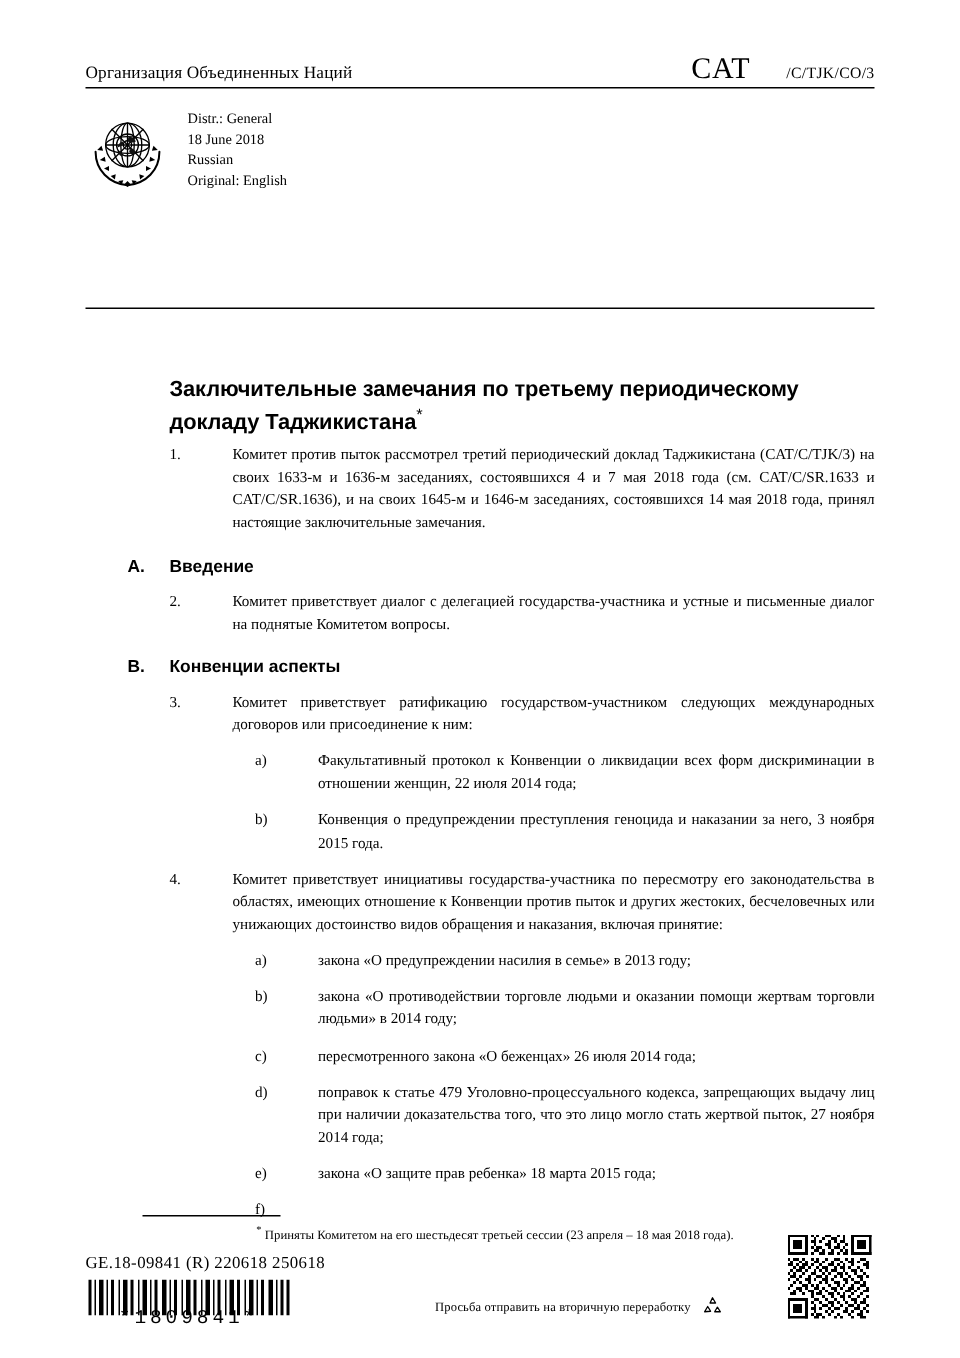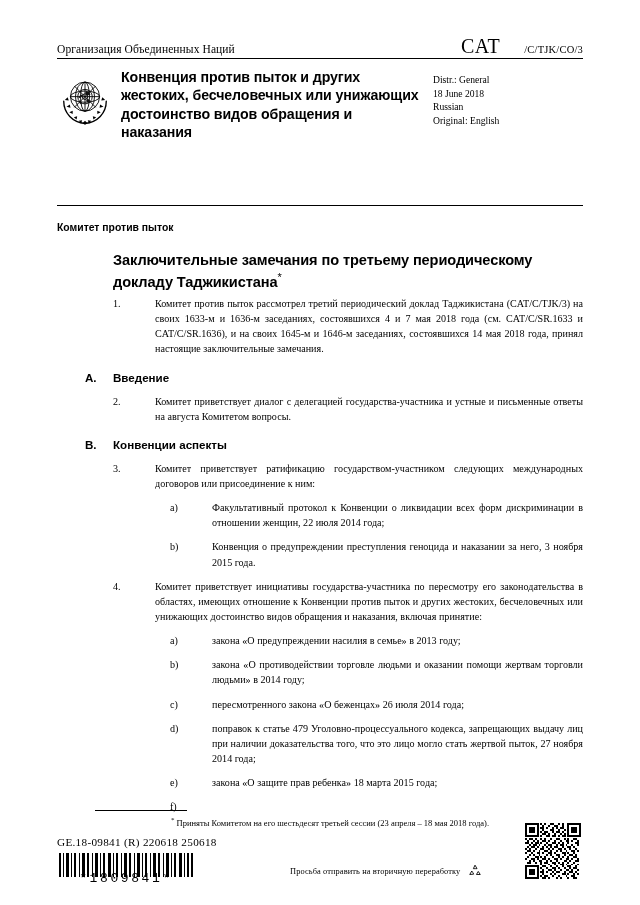--- a/index.html
+++ b/index.html
@@ -307,53 +307,51 @@
           <path d="M86 50 l-5 -5 l-2 6 z"></path>
             <path d="M83 62 l-6 -4 l-1 6 z"></path>
           <path d="M78 72 l-6 -3 l0 6 z"></path>
             <path d="M70 81 l-6 -2 l1 6 z"></path>
           <path d="M61 87 l-6 -1 l2 6 z"></path>
           <path d="M46 91 l4 -4 l4 4 l-4 3 z"></path>
         </g>
       </svg>
     </div>
 
-    <div class="conv-title">Конвенция против пыток и других жестоких, бесчеловечных или унижающих достоинство видов обращения и наказания</div>
 
     <div class="distr-block">
       <div>Distr.: General</div>
       <div>18 June 2018</div>
       <div>Russian</div>
       <div>Original: English</div>
     </div>
   </div>
 
   <div class="band-rule"></div>
 
-  <div class="committee">Комитет против пыток</div>
 
   <div class="doc-title">
     <span>Заключительные замечания по третьему периодическому докладу Таджикистана</span><span class="star">*</span>
   </div>
 
   <div class="content">
 
     <p class="para">
       <span class="num">1.</span>
       <span class="lead">Комитет против пыток рассмотрел третий периодический доклад Таджикистана (CAT/C/TJK/3) на своих 1633-м и 1636-м заседаниях, состоявшихся 4 и 7 мая 2018 года (см. CAT/C/SR.1633 и CAT/C/SR.1636), и на своих 1645-м и 1646-м заседаниях, состоявшихся 14 мая 2018 года, принял настоящие заключительные замечания.</span>
     </p>
 
     <h2 class="section">
       <span class="letter">A.</span>
       <span class="label">Введение</span>
     </h2>
 
     <p class="para">
       <span class="num">2.</span>
-      <span class="lead">Комитет приветствует диалог с делегацией государства-участника и устные и письменные ответы на августа Комитетом вопросы.</span>
+      <span class="lead">Комитет приветствует диалог с делегацией государства-участника и устные и письменные диалог на поднятые Комитетом вопросы.</span>
     </p>
 
     <h2 class="section">
       <span class="letter">B.</span>
       <span class="label">Конвенции аспекты</span>
     </h2>
 
     <p class="para">
       <span class="num">3.</span>
       <span class="lead">Комитет приветствует ратификацию государством-участником следующих международных договоров или присоединение к ним:</span>

